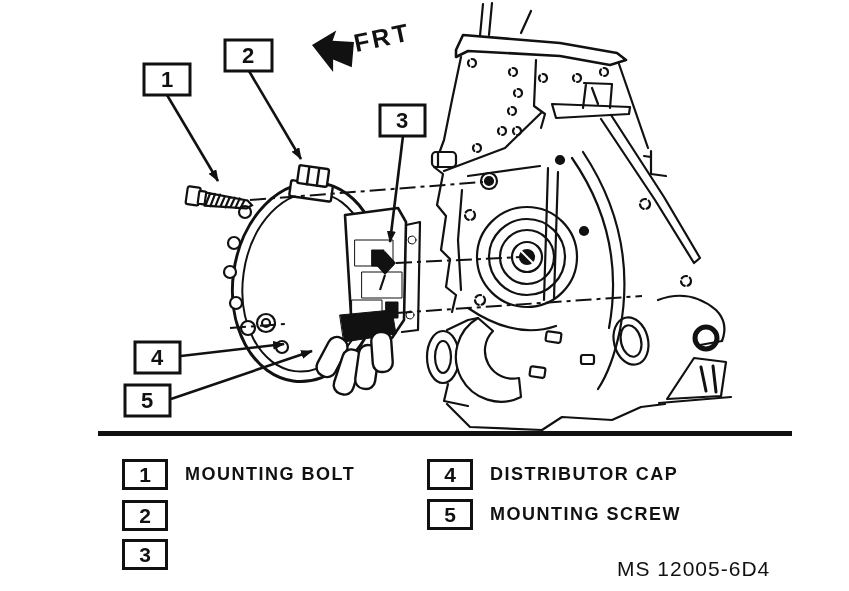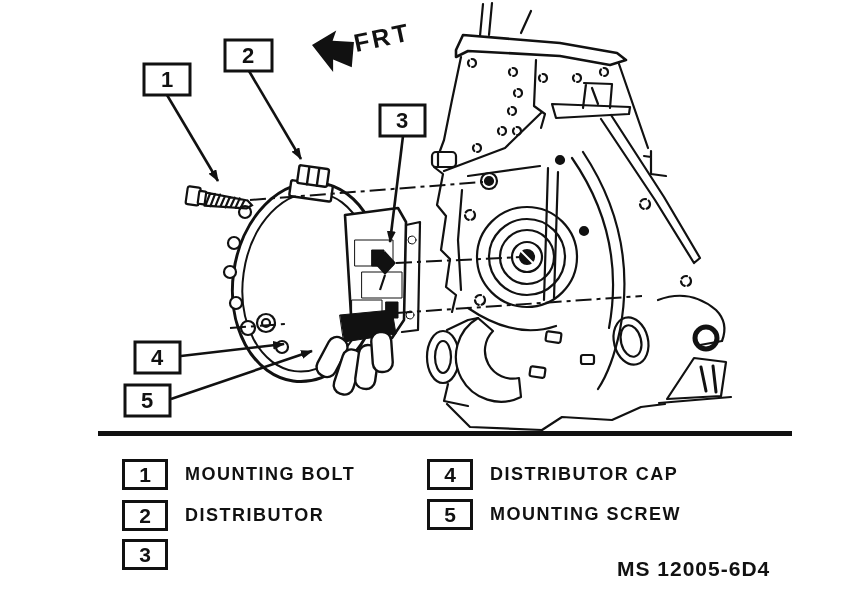--- a/index.html
+++ b/index.html
@@ -13,21 +13,21 @@
   .frt-text{font-size:25px;font-weight:bold;fill:#111;letter-spacing:3px;}
   .divider{position:absolute;left:98px;top:431px;width:694px;height:5px;background:#111;}
   .legend-item{position:absolute;display:flex;align-items:center;}
   .legend-box{
     width:40px;height:25px;border:3px solid #111;background:#fff;
     display:flex;align-items:center;justify-content:center;
     font-weight:bold;font-size:21px;flex:0 0 auto;
   }
   .legend-label{font-weight:bold;font-size:18px;letter-spacing:1.5px;margin-left:17px;white-space:nowrap;}
   .figure-code{
-    position:absolute;left:617px;top:557px;font-weight:bold;font-size:21px;letter-spacing:1px;white-space:nowrap;
+    position:absolute;left:617px;top:557px;font-weight:normal;font-size:21px;letter-spacing:1px;white-space:nowrap;
   }
 </style>
 </head>
 <body>
 
 <div class="stage">
 
   <svg width="849" height="445" viewBox="0 0 849 445">
     <defs>
       <marker id="arrow" markerWidth="13" markerHeight="10" refX="11" refY="4.5" orient="auto" markerUnits="userSpaceOnUse">
@@ -215,21 +215,20 @@
   <div class="legend-item" style="left:122px;top:459px;">
     <div class="legend-box">
         <span>1</span>
       </div>
     <span class="legend-label">MOUNTING BOLT</span>
   </div>
   <div class="legend-item" style="left:122px;top:500px;">
     <div class="legend-box">
         <span>2</span>
       </div>
-    <span class="legend-label">DISTRIBUTOR</span>
   </div>
   <div class="legend-item" style="left:122px;top:539px;">
     <div class="legend-box">
         <span>3</span>
       </div>
   </div>
   <div class="legend-item" style="left:427px;top:459px;">
     <div class="legend-box">
         <span>4</span>
       </div>

